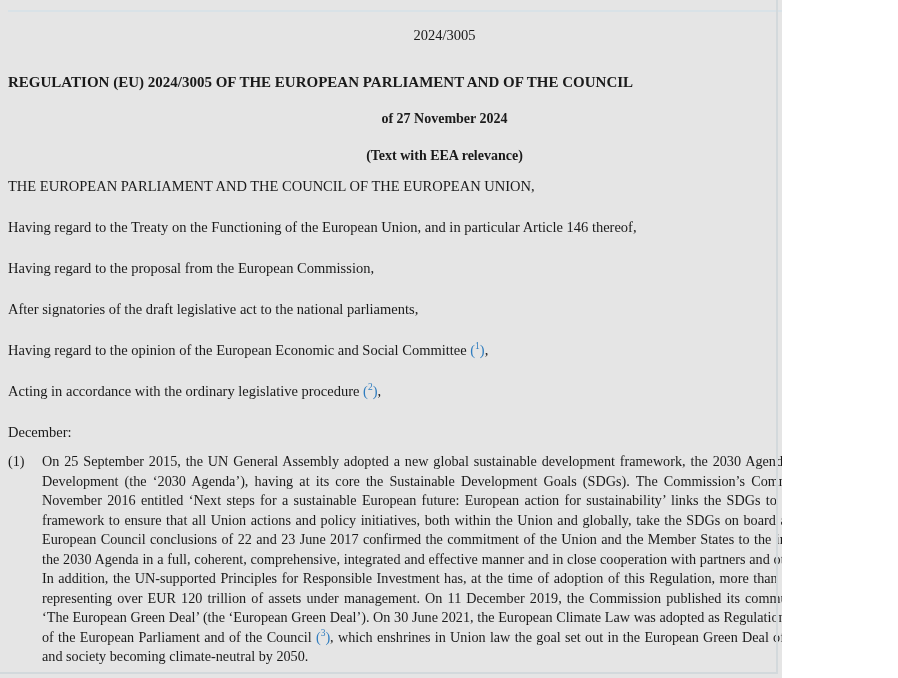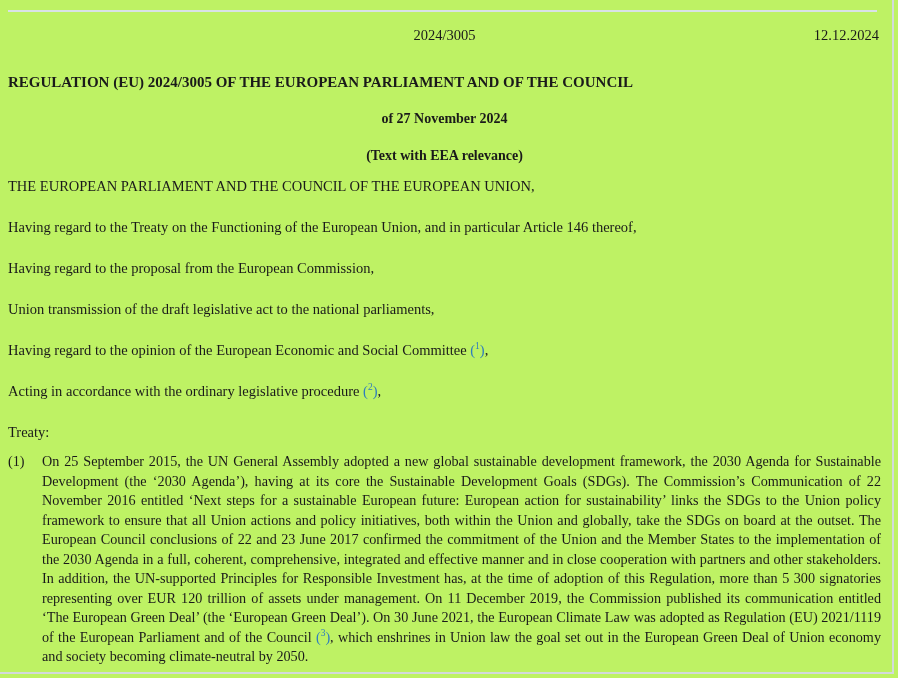--- a/index.html
+++ b/index.html
@@ -2,23 +2,23 @@
 <html><head>
 <meta charset="utf-8">
 <style>
   html, body {
     margin: 0;
     padding: 0;
     background: #ffffff;
   }
   .page {
     position: relative;
-    width: 898px;
+    width: 782px;
     height: 678px;
-    background: #bef264;
+    background: #e5e5e5;
     overflow: hidden;
     font-family: "Liberation Serif", "DejaVu Serif", serif;
     color: #1a1a1a;
   }
   .v-border {
     position: absolute;
     top: 0;
     right: 4px;
     bottom: 4px;
     width: 2px;
@@ -122,27 +122,27 @@
 
 
     <p class="head-line">(Text with EEA relevance)</p>
 
     <p class="body-p opening">THE EUROPEAN PARLIAMENT AND THE COUNCIL OF THE EUROPEAN UNION,</p>
 
     <p class="body-p">Having regard to the Treaty on the Functioning of the European Union, and in particular Article 146 thereof,</p>
 
     <p class="body-p">Having regard to the proposal from the European Commission,</p>
 
-    <p class="body-p">Union transmission of the draft legislative act to the national parliaments,</p>
+    <p class="body-p">After signatories of the draft legislative act to the national parliaments,</p>
 
     <p class="body-p"><span>Having regard to the opinion of the European Economic and Social Committee </span><a class="fnref"><span>(</span><sup>1</sup><span>)</span></a><span>,</span></p>
 
     <p class="body-p"><span>Acting in accordance with the ordinary legislative procedure </span><a class="fnref"><span>(</span><sup>2</sup><span>)</span></a><span>,</span></p>
 
-    <p class="body-p">Treaty:</p>
+    <p class="body-p">December:</p>
 
     <div class="recital">
       <span class="rec-num">(1)</span>
       <div class="rec-text"><span>On 25 September 2015, the UN General Assembly adopted a new global sustainable development framework, the 2030 Agenda for Sustainable Development (the ‘2030 Agenda’), having at its core the Sustainable Development Goals (SDGs). The Commission’s Communication of 22 November 2016 entitled ‘Next steps for a sustainable European future: European action for sustainability’ links the SDGs to the Union policy framework to ensure that all Union actions and policy initiatives, both within the Union and globally, take the SDGs on board at the outset. The European Council conclusions of 22 and 23 June 2017 confirmed the commitment of the Union and the Member States to the implementation of the 2030 Agenda in a full, coherent, comprehensive, integrated and effective manner and in close cooperation with partners and other stakeholders. In addition, the UN-supported Principles for Responsible Investment has, at the time of adoption of this Regulation, more than 5 300 signatories representing over EUR 120 trillion of assets under management. On 11 December 2019, the Commission published its communication entitled ‘The European Green Deal’ (the ‘European Green Deal’). On 30 June 2021, the European Climate Law was adopted as Regulation (EU) 2021/1119 of the European Parliament and of the Council </span><a class="fnref"><span>(</span><sup>3</sup><span>)</span></a><span>, which enshrines in Union law the goal set out in the European Green Deal of Union economy and society becoming climate-neutral by 2050.</span></div>
     </div>
 
   </div>
 
   <div class="v-border"></div>
   <div class="h-border"></div>

